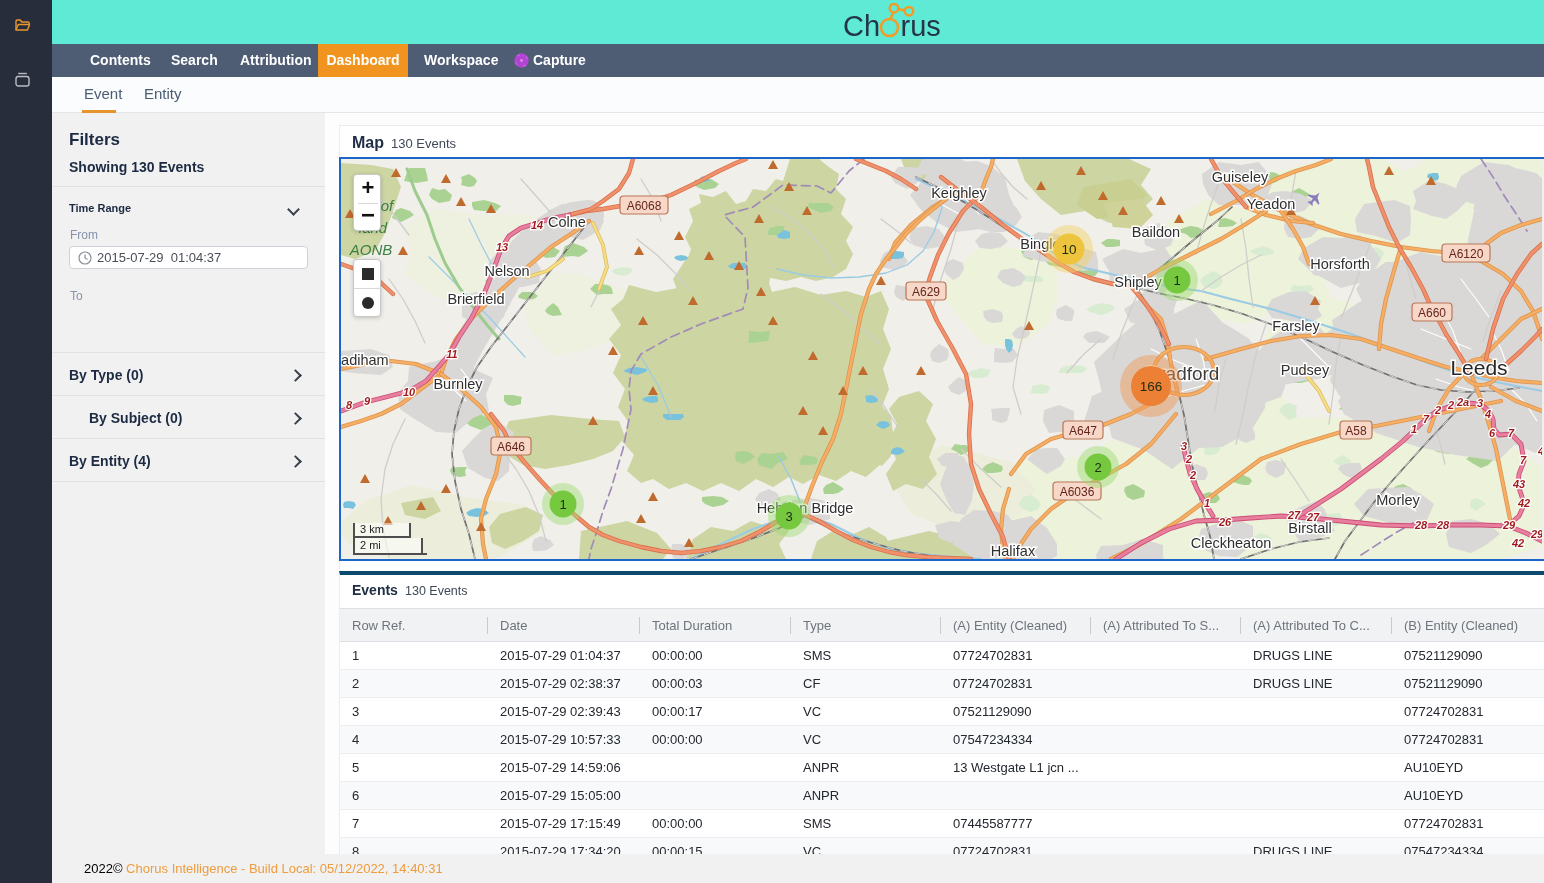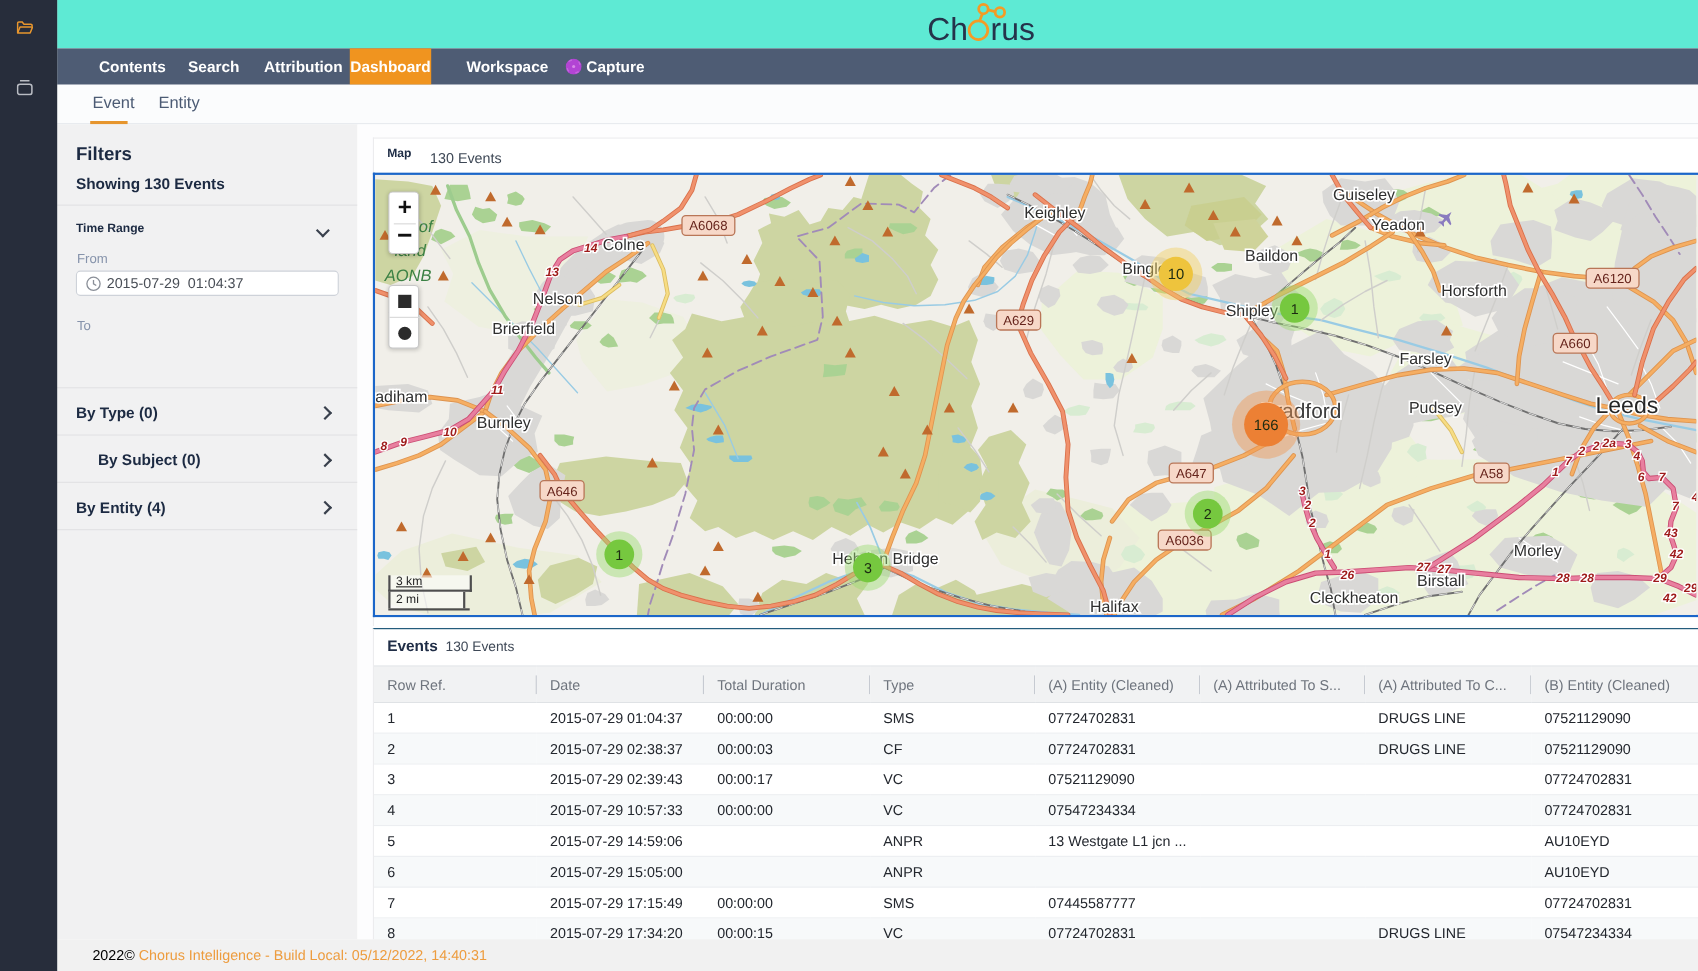--- a/index.html
+++ b/index.html
@@ -46,21 +46,21 @@
   </svg>
   <svg class="abs" style="left:15px; top:72px;" width="15" height="15" viewBox="0 0 15 15">
     <rect x="1" y="4.5" width="13" height="9.5" rx="2.2" fill="none" stroke="#b9bcc3" stroke-width="1.4"></rect>
     <line x1="3.2" y1="1.5" x2="11.8" y2="1.5" stroke="#b9bcc3" stroke-width="1.4"></line>
   </svg>
 </div>
 <div class="abs" id="navbar">
   <div class="navitem" style="left:38px;">Contents</div>
   <div class="navitem" style="left:119px;">Search</div>
   <div class="navitem" style="left:188px;">Attribution</div>
-  <div class="navitem" style="left:266px; width:74px; text-align:center; background:#f0941f;">Dashboard</div>
+  <div class="navitem" style="left:266px; width:90px; text-align:center; background:#f0941f;">Dashboard</div>
   <div class="navitem" style="left:372px;">Workspace</div>
   <svg class="navitem" style="left:462px; top:9px; height:15px;" width="15" height="15" viewBox="0 0 15 15">
       <circle cx="7.5" cy="7.5" r="7.2" fill="#b244d4"></circle>
       <circle cx="7.5" cy="7.5" r="1.4" fill="#d98ae8"></circle>
       <path d="M3 3 A6.3 6.3 0 0 1 6 1.7 M12 3 A6.3 6.3 0 0 1 13.3 6 M12 12 A6.3 6.3 0 0 1 9 13.3 M3 12 A6.3 6.3 0 0 1 1.7 9" stroke="#c569dd" stroke-width="1.1" fill="none"></path>
     </svg>
   <div class="navitem" style="left:481px;">Capture</div>
 </div>
 <div class="abs" id="tabsrow">
   <div class="tab" style="left:32px;">Event</div>
@@ -89,21 +89,21 @@
   <div class="panel-h1" style="top:297px; font-size:14px;padding-left:20px;">By Subject (0)</div>
   <div class="chev" style="left:239px; top:301px; transform:rotate(-45deg);"></div>
   <div class="divider" style="top:325px;"></div>
   <div class="panel-h1" style="top:340px; font-size:14px;">By Entity (4)</div>
   <div class="chev" style="left:239px; top:344px; transform:rotate(-45deg);"></div>
   <div class="divider" style="top:368px;"></div>
 </div>
 <div class="abs" id="midgap"></div>
 <div class="abs" id="maincol">
   <div class="abs" style="left:0; top:12px; width:1205px; height:444px; background:#fff; border-top:1px solid #ececee; border-left:1px solid #ececee;">
-    <span style="position:absolute; left:12px; top:8px; font-size:11px; font-weight:bold; color:#202e47;">Map</span>
+    <span style="position:absolute; left:12px; top:8px; font-size:16px; font-weight:bold; color:#202e47;">Map</span>
     <span style="position:absolute; left:51px; top:10px; font-size:13px; color:#3e4856;">130 Events</span>
   </div>
   <div class="abs" id="mapbox" style="left:0; top:44px; width:1205px; height:404px; border:2px solid #1b66c9; border-right:none; background:#f1efe9; overflow:hidden;">
     <svg class="abs" style="left:0;top:0;" width="1201" height="400" viewBox="0 0 1201 400">
 <rect width="1201" height="400" fill="#f1efe9"></rect>
 <path d="M1236,330 L1252,369 L1154,403 L1055,418 L956,428 L890,395 L837,374 L762,330 L763,284 L858,256 L966,259 L1062,258 L1136,267 L1178,292 Z" fill="#edf2da" fill-opacity="1.0"></path>
 <path d="M938,360 L926,386 L832,409 L760,427 L663,414 L600,392 L606,360 L625,325 L686,301 L760,296 L844,310 L937,336 Z" fill="#edf2da" fill-opacity="1.0"></path>
 <path d="M1226,70 L1233,117 L1171,130 L1120,139 L1053,126 L1014,104 L1012,70 L999,28 L1075,8 L1120,-25 L1189,-10 L1241,25 Z" fill="#edf2da" fill-opacity="1.0"></path>
 <path d="M977,100 L989,137 L945,146 L905,165 L864,157 L831,134 L832,100 L811,72 L865,40 L905,51 L951,44 L970,68 Z" fill="#edf2da" fill-opacity="1.0"></path>
 <path d="M1094,40 L1067,62 L1026,72 L966,87 L919,73 L925,40 L924,16 L973,3 L1024,-11 L1069,17 Z" fill="#edf2da" fill-opacity="1.0"></path>
@@ -606,25 +606,25 @@
       <div style="position:absolute; left:0; top:0; width:28px; height:28px; font-size:22px; font-weight:bold; color:#111; text-align:center; line-height:26px;">+</div>
       <div style="position:absolute; left:4px; top:28px; width:20px; height:1px; background:#d8d8d8;"></div>
       <div style="position:absolute; left:0; top:28px; width:28px; height:28px; font-size:24px; font-weight:bold; color:#111; text-align:center; line-height:24px;">−</div>
     </div>
     <div class="abs" style="left:12px; top:100px; width:28px; height:58px; background:#fff; border:1px solid #c8c8c8; border-radius:4px; box-shadow:0 1px 4px rgba(0,0,0,0.2);">
       <div style="position:absolute; left:8px; top:8px; width:12px; height:12px; background:#2b2b2b;"></div>
       <div style="position:absolute; left:0; top:28px; width:28px; height:1px; background:#d8d8d8;"></div>
       <div style="position:absolute; left:8px; top:37px; width:12px; height:12px; background:#2b2b2b; border-radius:50%;"></div>
     </div>
     <div class="abs" style="left:12px; top:364px;">
-      <div style="width:76px; height:15px; background:rgba(255,255,255,0.55); border:2px solid #4e4e4e; border-top:none; font-size:11px; color:#222; line-height:13px; padding-left:5px;text-decoration:underline;">3 km</div>
+      <div style="width:58px; height:15px; background:rgba(255,255,255,0.55); border:2px solid #4e4e4e; border-top:none; font-size:11px; color:#222; line-height:13px; padding-left:5px;">3 km</div>
       <div style="width:70px; height:15px; background:rgba(255,255,255,0.55); border:2px solid #4e4e4e; border-top:none; border-bottom:none; font-size:11px; color:#222; line-height:15px; padding-left:5px; position:relative;">2 mi<span style="position:absolute; left:-2px; bottom:-2px; width:74px; height:2px; background:#4e4e4e; display:block;"></span></div>
     </div>
   </div>
-  <div class="abs" style="left:0; top:458px; width:1205px; height:283px; background:#fff; border-top:1px solid #0c4a6e; border-left:1px solid #ececee;">
+  <div class="abs" style="left:0; top:458px; width:1205px; height:283px; background:#fff; border-top:4px solid #0c4a6e; border-left:1px solid #ececee;">
     <span style="position:absolute; left:12px; top:7px; font-size:14px; font-weight:bold; color:#202e47;">Events</span>
     <span style="position:absolute; left:65px; top:9px; font-size:12.5px; color:#3e4856;">130 Events</span>
     <table class="events" style="position:absolute; left:0; top:33px;">
       <colgroup>
         <col style="width:148px">
           <col style="width:152px">
           <col style="width:151px">
           <col style="width:150px">
           <col style="width:150px">
           <col style="width:150px">

